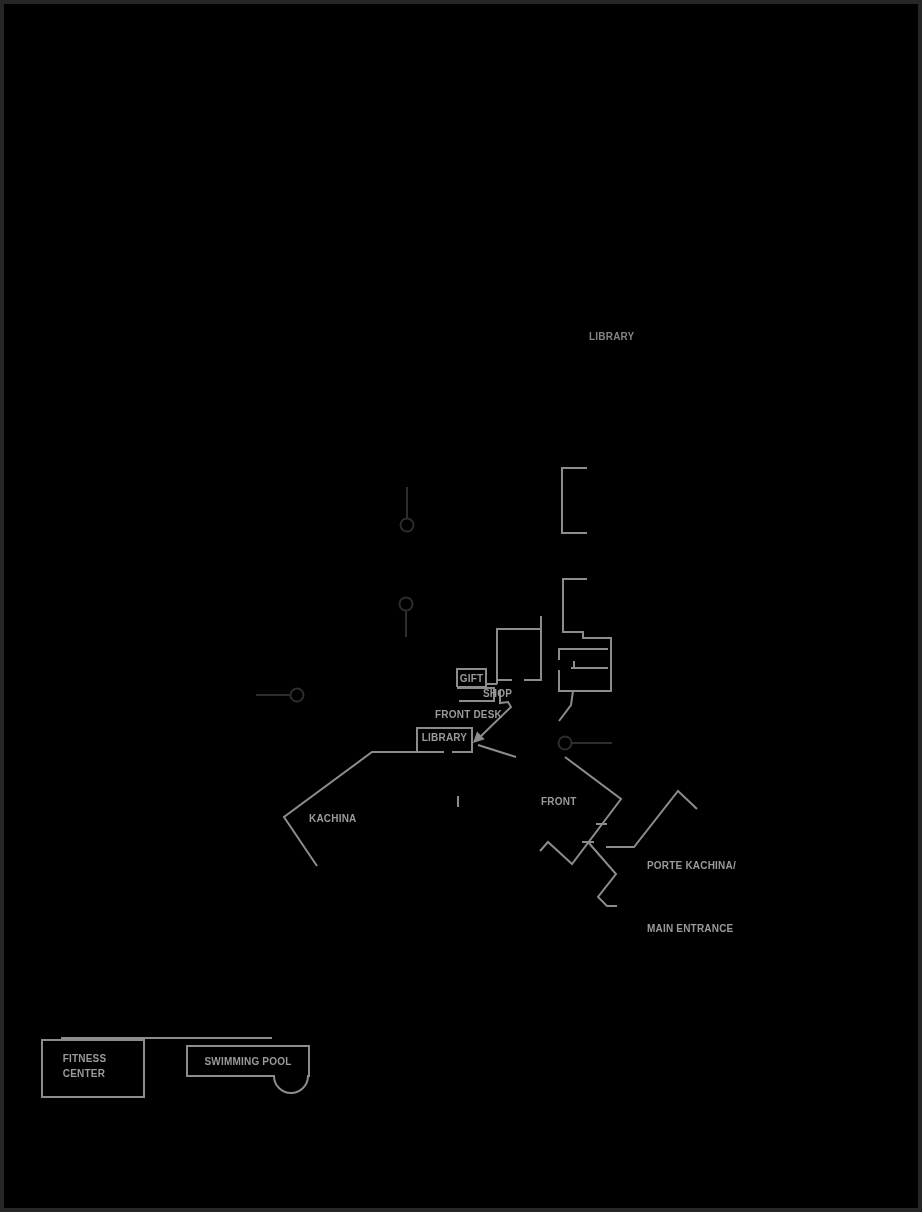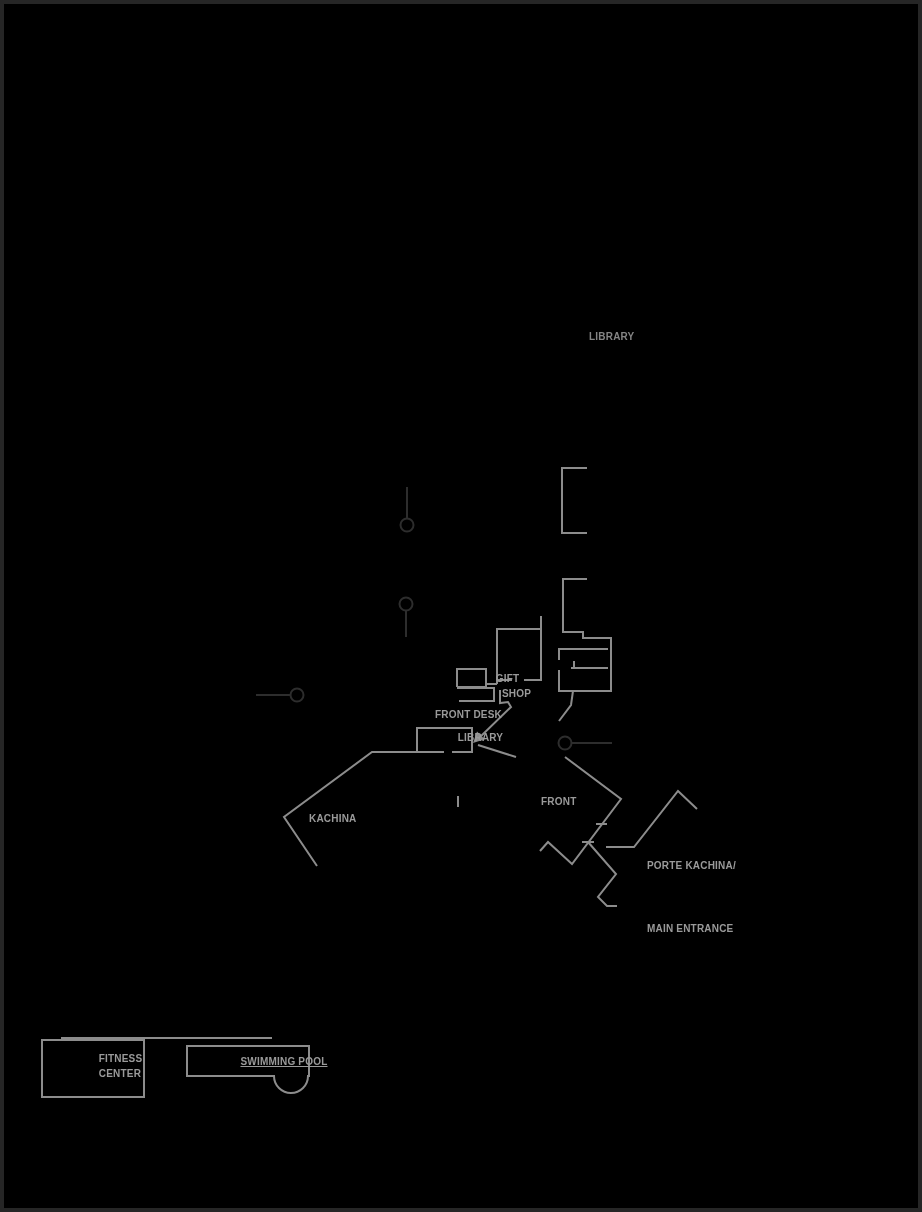--- a/index.html
+++ b/index.html
@@ -16,21 +16,21 @@
   .lbl{
     position:absolute;
     font-family:"Liberation Sans", sans-serif;
     font-weight:bold;
     font-size:10px;
     line-height:10px;
     color:#9a9a9a;
     letter-spacing:0.2px;
     white-space:nowrap;
   }
-  .lbl.center{text-align:center;padding-left:36px;}
+  .lbl.center{text-align:center;}
   .lbl.dim{color:#848484;}
 </style>
 </head>
 <body>
 
 <div class="stage">
 
   <svg class="map-svg" width="922" height="1212" viewBox="0 0 922 1212">
 
     <g stroke="#8c8c8c" stroke-width="2" fill="none">
@@ -78,31 +78,31 @@
       <path d="M252,691 H286"></path>
       <circle cx="293" cy="691" r="6.5"></circle>
       <circle cx="561" cy="739" r="6.5"></circle>
       <path d="M568,739 H608"></path>
     </g>
   </svg>
 
   <div class="lbl dim" style="left:585px;top:328px;">LIBRARY</div>
 
   <div class="lbl center" style="left:453px;top:670px;width:29px;">GIFT</div>
-  <div class="lbl center" style="left:458px;top:685px;width:37px;">SHOP</div>
+  <div class="lbl center" style="left:475px;top:685px;width:37px;">SHOP</div>
 
   <div class="lbl" style="left:431px;top:706px;">FRONT DESK</div>
 
   <div class="lbl center" style="left:413px;top:729px;width:55px;">LIBRARY</div>
 
   <div class="lbl" style="left:305px;top:810px;text-align:right;">KACHINA</div>
 
   <div class="lbl" style="left:537px;top:793px;">FRONT</div>
 
   <div class="lbl" style="left:643px;top:857px;">PORTE KACHINA/</div>
   <div class="lbl" style="left:643px;top:872px;margin-top:48px;">MAIN ENTRANCE</div>
 
   <div class="lbl center" style="left:38px;top:1050px;width:85px;">FITNESS</div>
   <div class="lbl center" style="left:38px;top:1065px;width:84px;">CENTER</div>
 
-  <div class="lbl center" style="left:183px;top:1053px;width:122px;text-decoration:underline;">SWIMMING POOL</div>
+  <div class="lbl center" style="left:183px;top:1053px;width:122px;">SWIMMING POOL</div>
 
 </div>
 
 </body></html>

